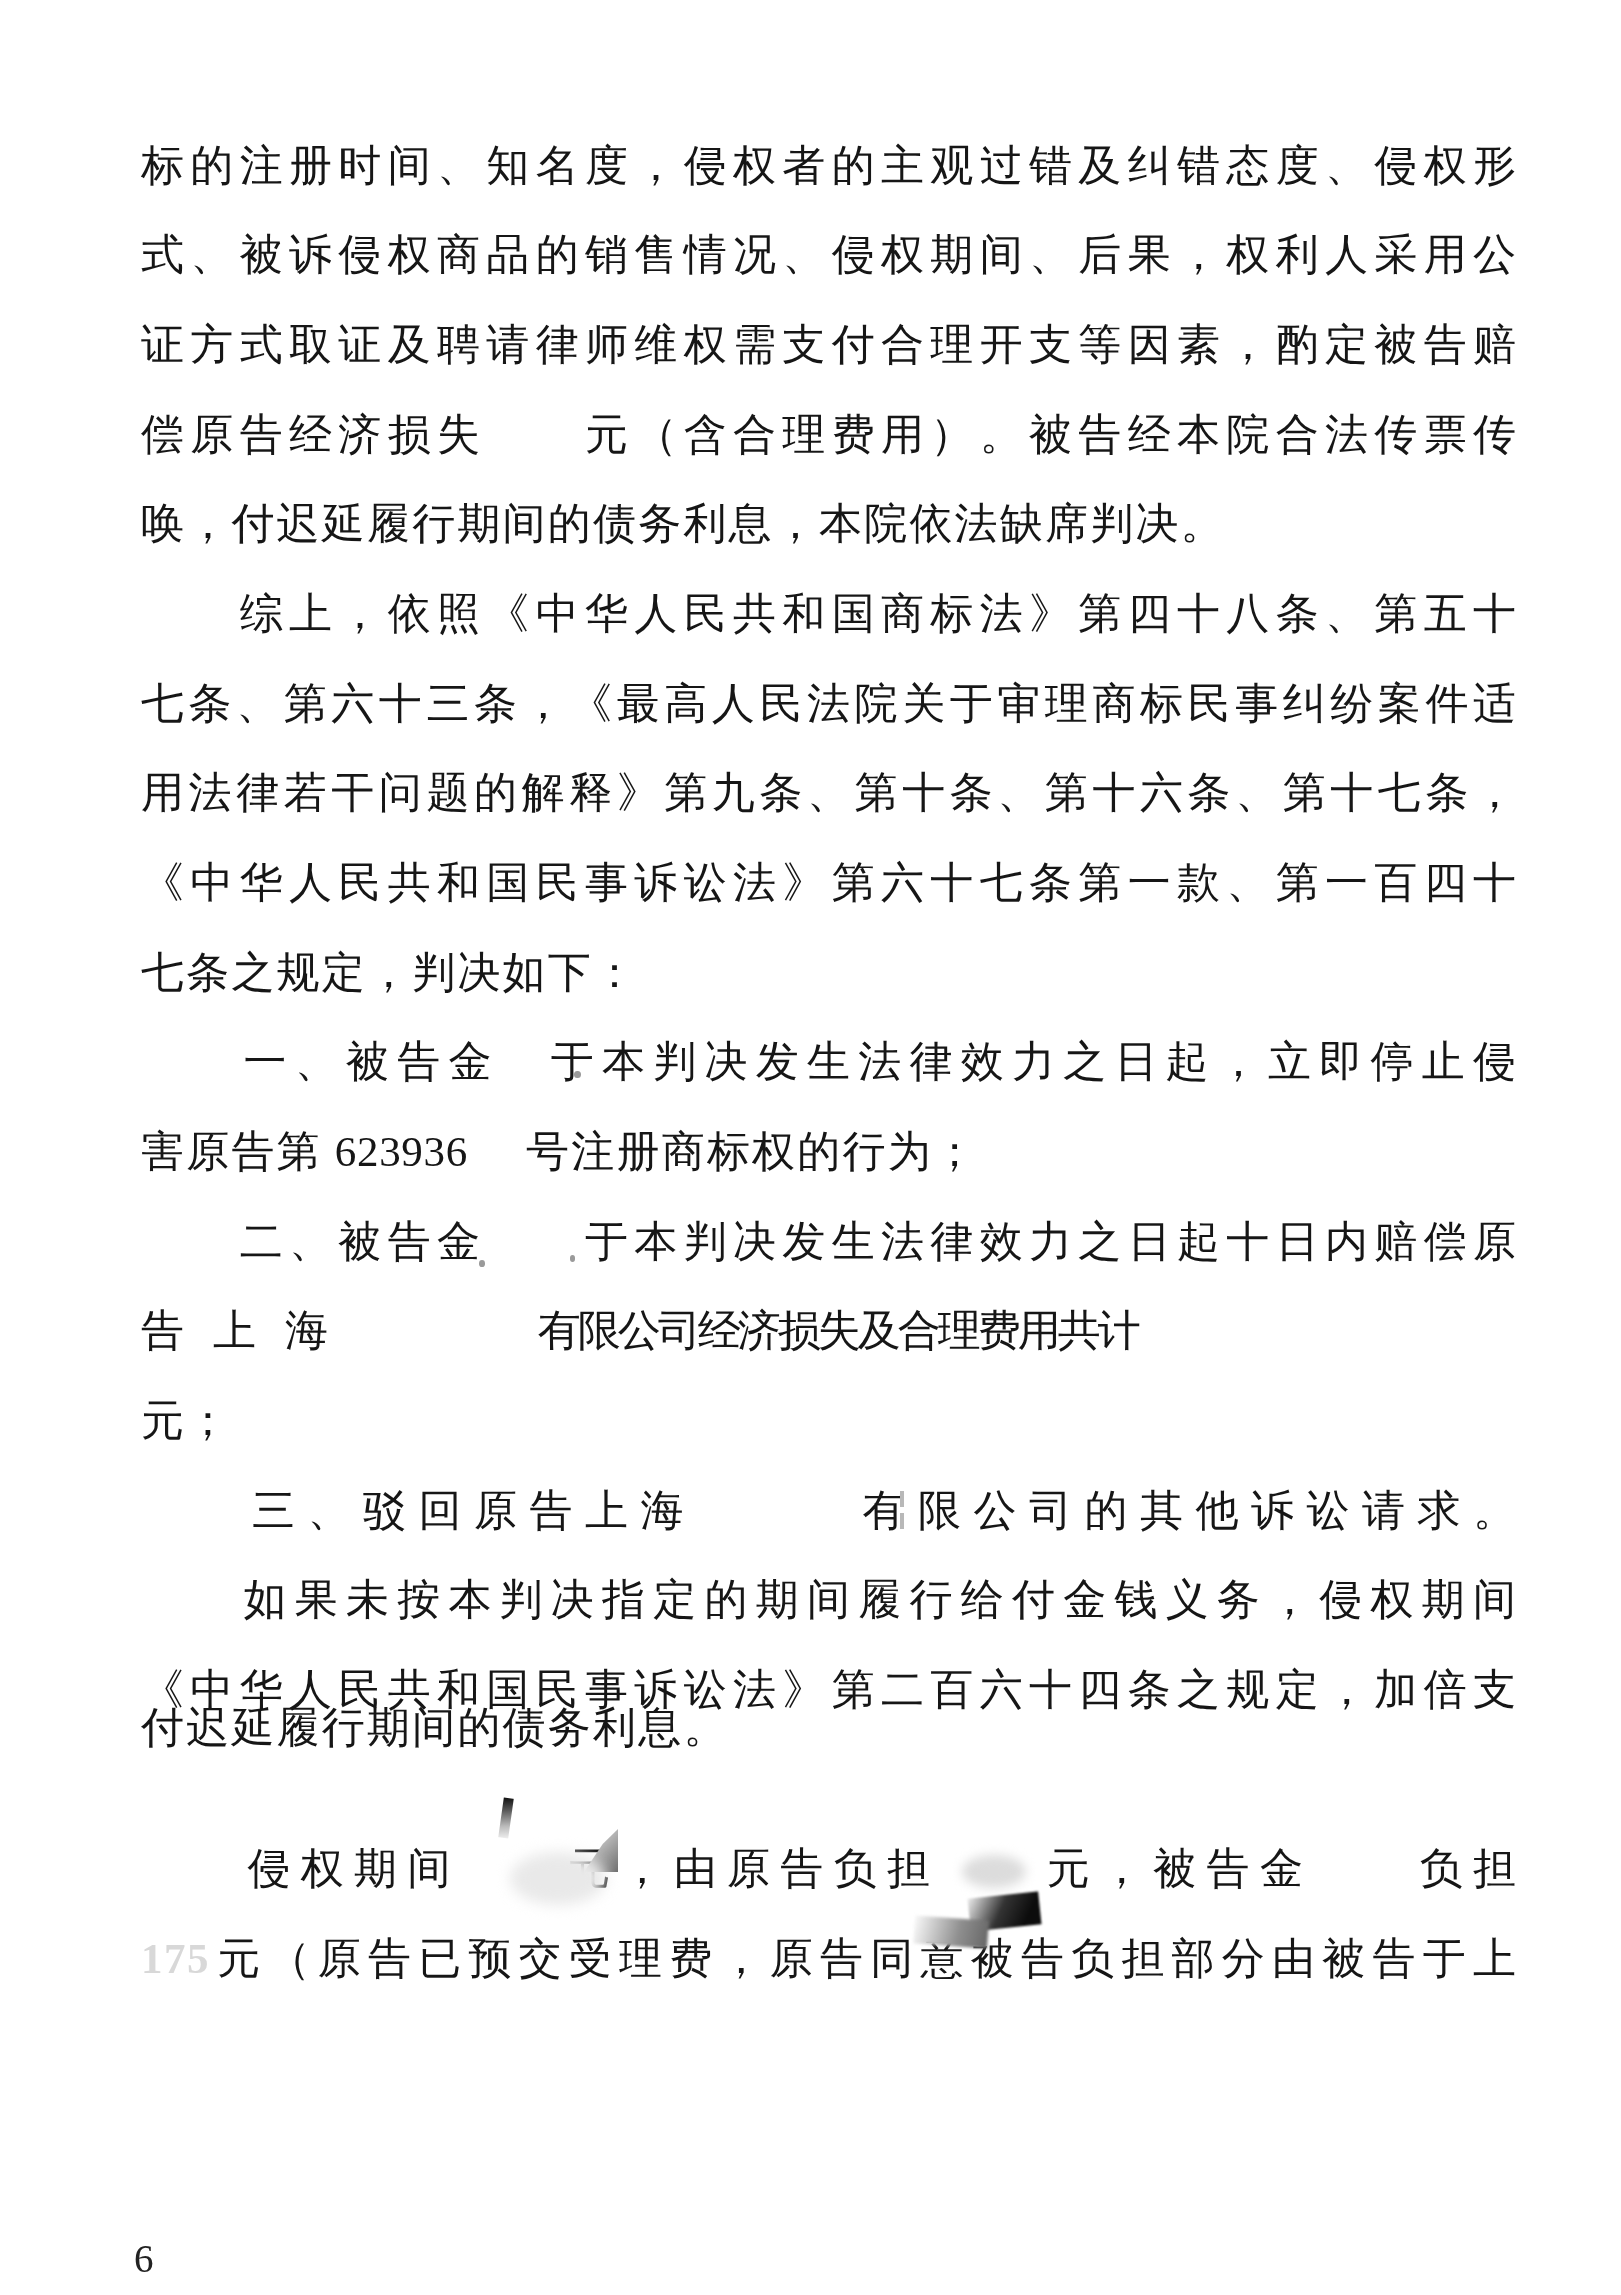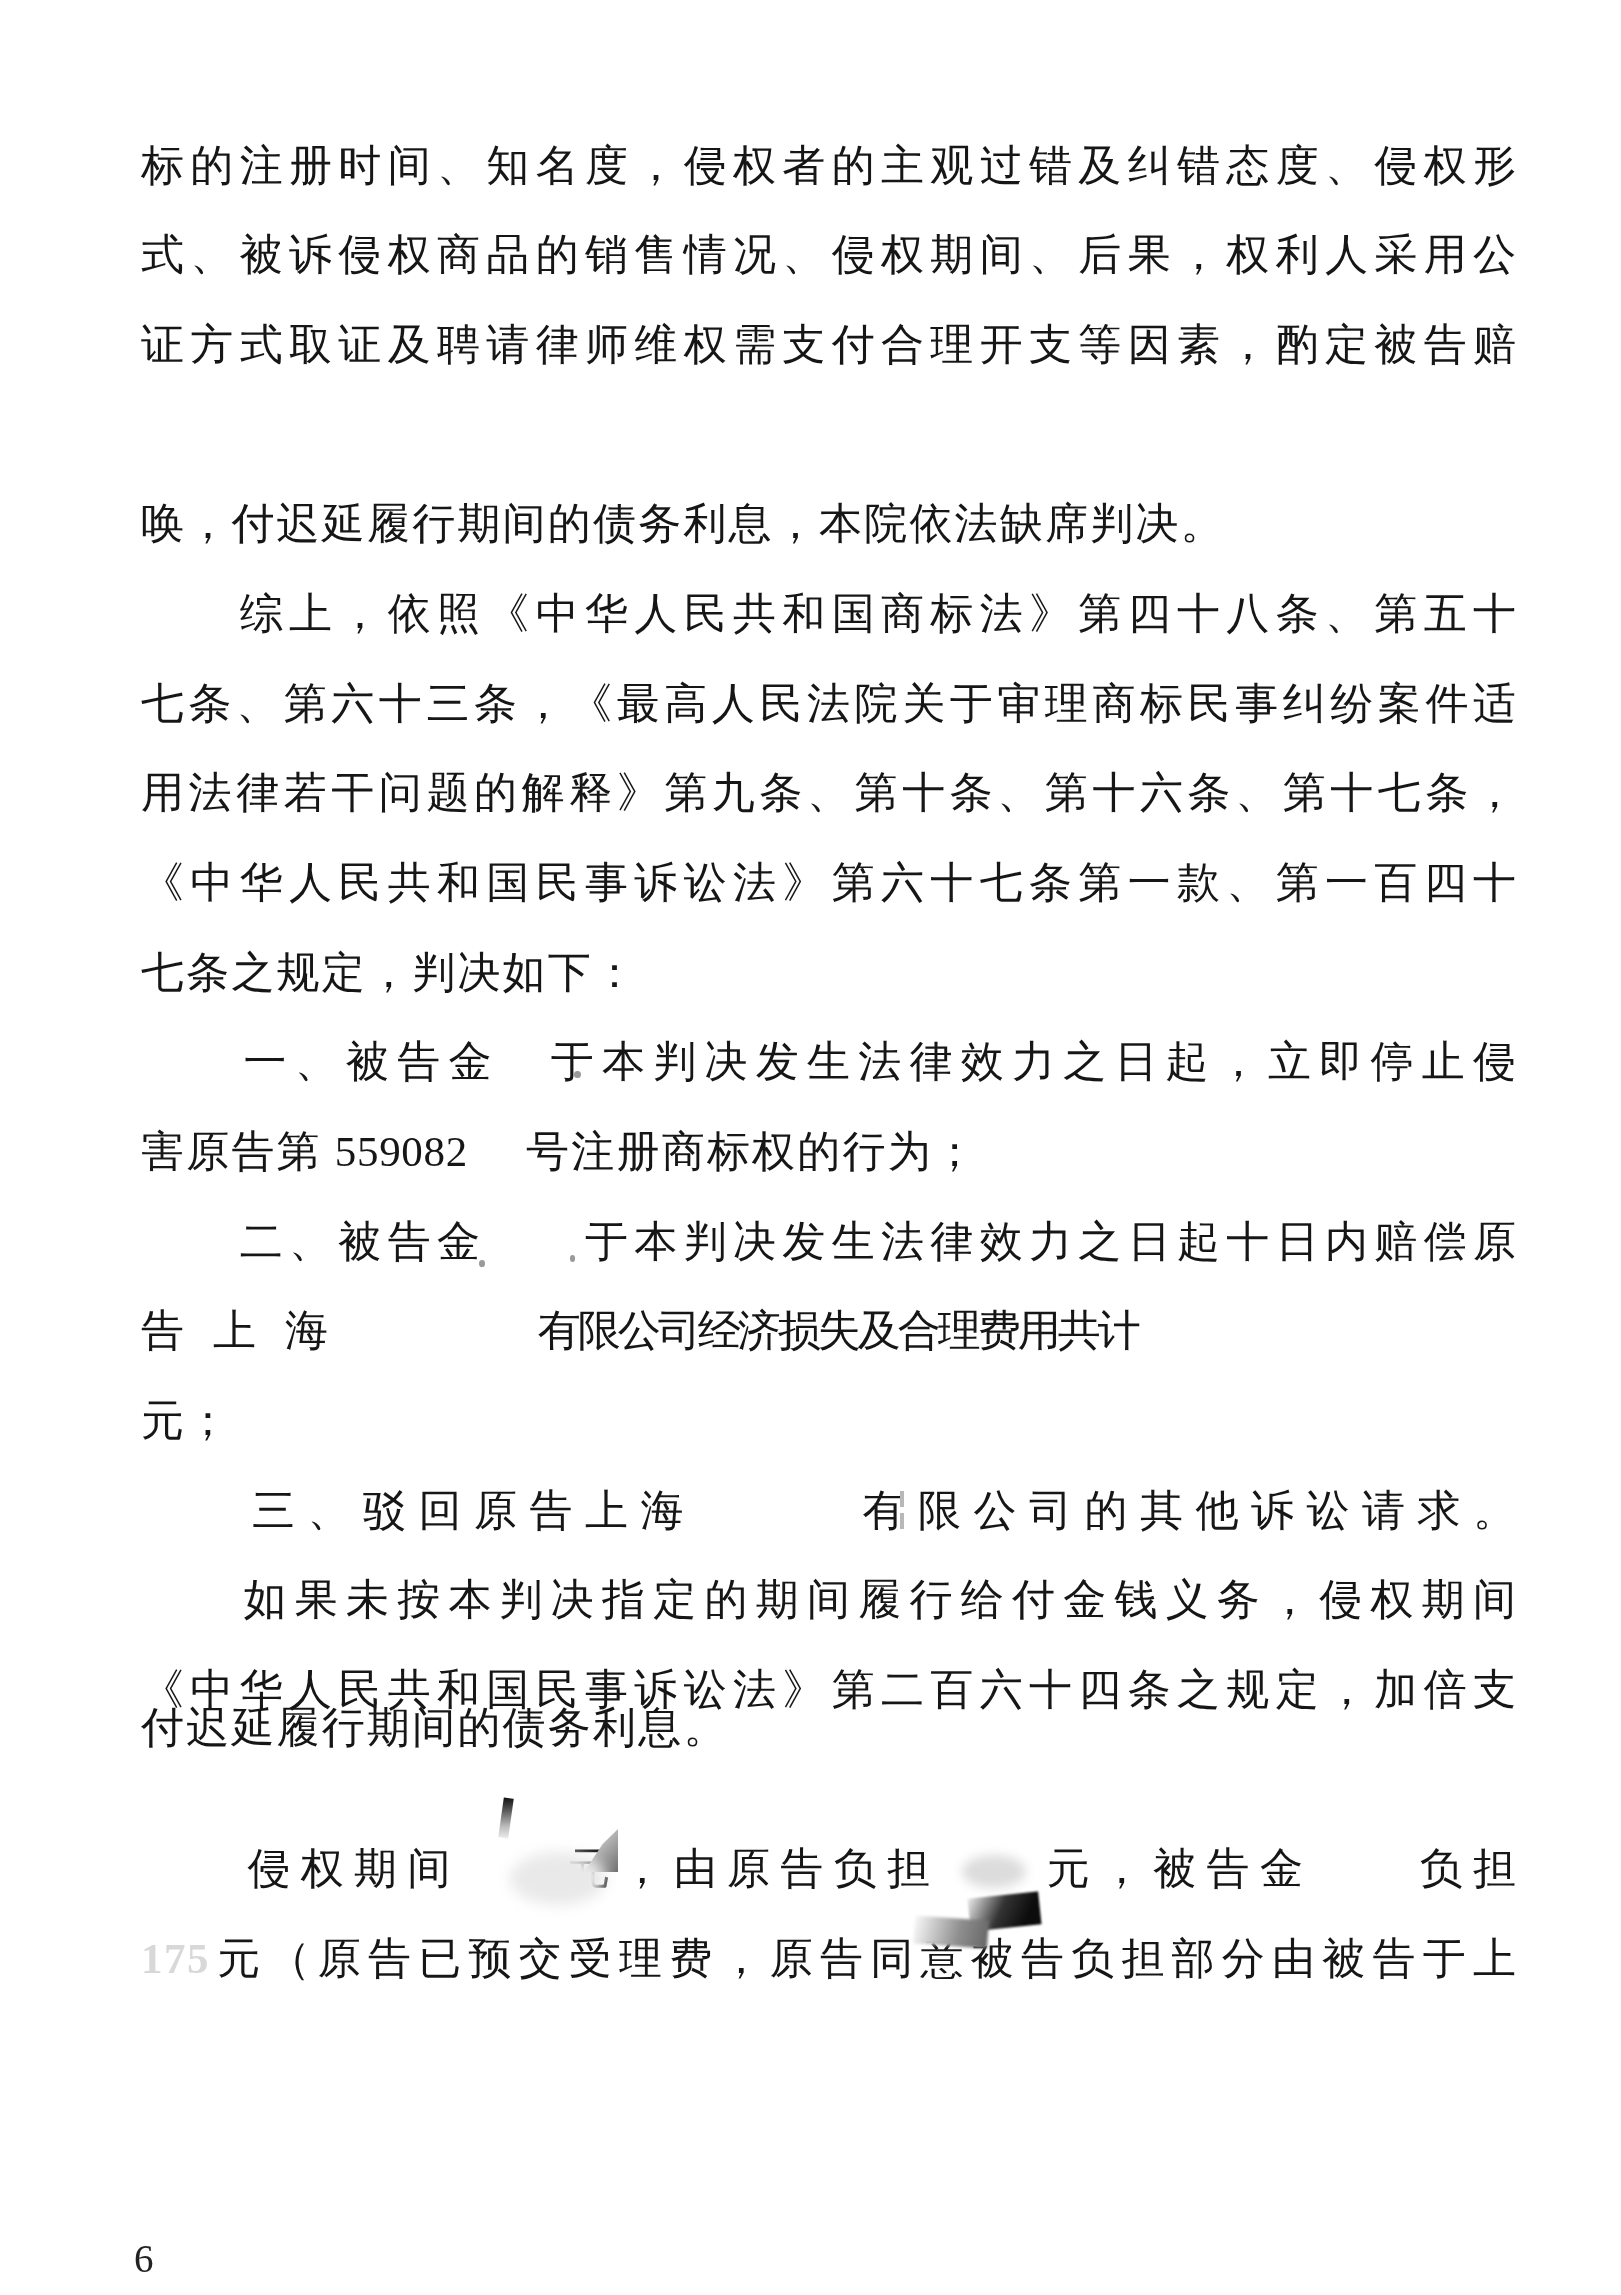--- a/index.html
+++ b/index.html
@@ -66,29 +66,30 @@
   .s-dash-b{left:900px;top:1513px;width:4.4px;height:16.3px;}
 </style>
 </head>
 <body>
 
 <div class="page">
 
   <div class="tline just" style="top:141px">标的注册时间、知名度，侵权者的主观过错及纠错态度、侵权形</div>
   <div class="tline just" style="top:230px">式、被诉侵权商品的销售情况、侵权期间、后果，权利人采用公</div>
   <div class="tline just" style="top:320px">证方式取证及聘请律师维权需支付合理开支等因素，酌定被告赔</div>
+  <div class="tline just" style="top:410px">偿原告经济损失　　元（含合理费用）。被告经本院合法传票传</div>
   <div class="tline" style="top:499px">唤，付迟延履行期间的债务利息，本院依法缺席判决。</div>
   <div class="tline just" style="top:589px">　　综上，依照《中华人民共和国商标法》第四十八条、第五十</div>
   <div class="tline just" style="top:679px">七条、第六十三条，《最高人民法院关于审理商标民事纠纷案件适</div>
   <div class="tline just" style="top:768px">用法律若干问题的解释》第九条、第十条、第十六条、第十七条，</div>
   <div class="tline just" style="top:858px">《中华人民共和国民事诉讼法》第六十七条第一款、第一百四十</div>
   <div class="tline" style="top:948px">七条之规定，判决如下：</div>
   <div class="tline just" style="top:1037px">　　一、被告金　于本判决发生法律效力之日起，立即停止侵</div>
 
-  <div class="tline" style="top:1127px"><span>害原告第 </span><span class="num">559082</span><span>　 </span><span>号注册商标权的行为；</span></div>
+  <div class="tline" style="top:1127px"><span>害原告第 </span><span class="num">623936</span><span>　 </span><span>号注册商标权的行为；</span></div>
 
   <div class="tline just" style="top:1217px">　　二、被告金　　于本判决发生法律效力之日起十日内赔偿原</div>
 
   <div class="tline" style="top:1306px"><span class="wide">告上海</span><span>　　　　</span><span class="tight">有限公司经济损失及合理费用共计</span></div>
 
   <div class="tline" style="top:1396px">元；</div>
   <div class="tline just" style="top:1486px">　　三、驳回原告上海　　　有限公司的其他诉讼请求。</div>
   <div class="tline just" style="top:1575px">　　如果未按本判决指定的期间履行给付金钱义务，侵权期间</div>
   <div class="tline just" style="top:1665px">《中华人民共和国民事诉讼法》第二百六十四条之规定，加倍支</div>
   <div class="tline" style="top:1703px">付迟延履行期间的债务利息。</div>

